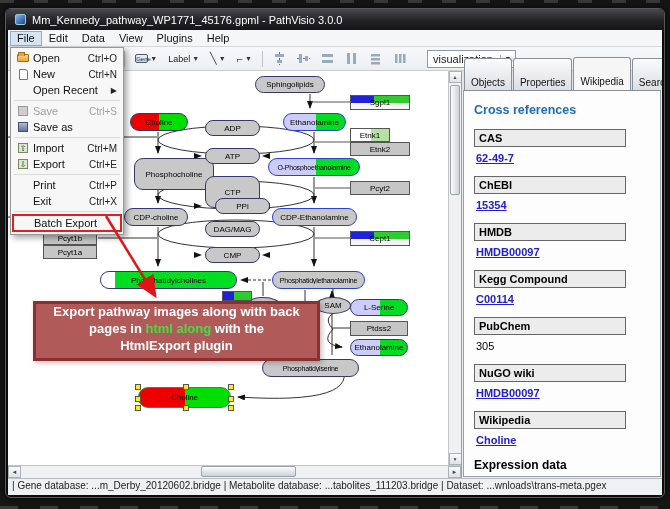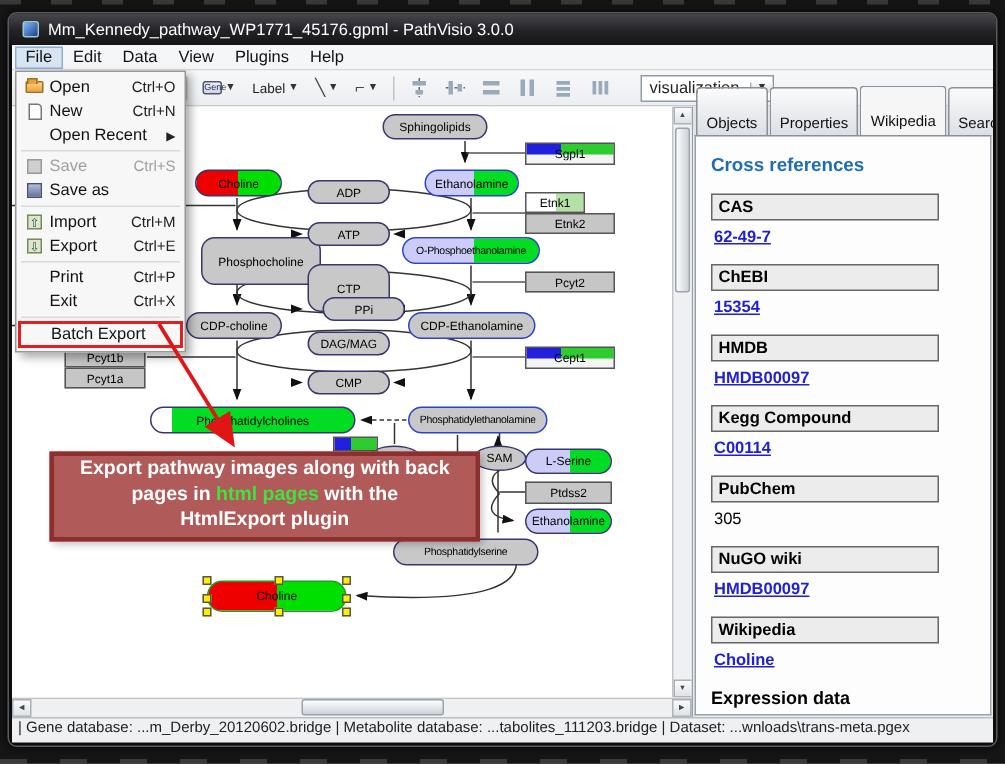--- a/index.html
+++ b/index.html
@@ -336,21 +336,21 @@
               <i class="h" style="right:-4px;top:-4px"></i>
               <i class="h" style="left:-4px;bottom:-4px"></i>
               <i class="h" style="left:44px;bottom:-4px"></i>
               <i class="h" style="right:-4px;bottom:-4px"></i>
               <i class="h" style="left:-4px;top:8px"></i>
               <i class="h" style="right:-4px;top:8px"></i>
             </div>
 
             <div class="annot">
               <div><span>Export pathway images along with back</span></div>
-              <div><span>pages in </span><span class="hl">html pages</span><span> with the</span></div>
+              <div><span>pages in </span><span class="hl">html along</span><span> with the</span></div>
               <div><span>HtmlExport plugin</span></div>
             </div>
 
             <div class="vscroll">
               <span class="sbtn" style="font-size:5px">▲</span>
               <span class="vthumb"></span>
               <span class="sbtn" style="font-size:5px">▼</span>
             </div>
           </div>
 

